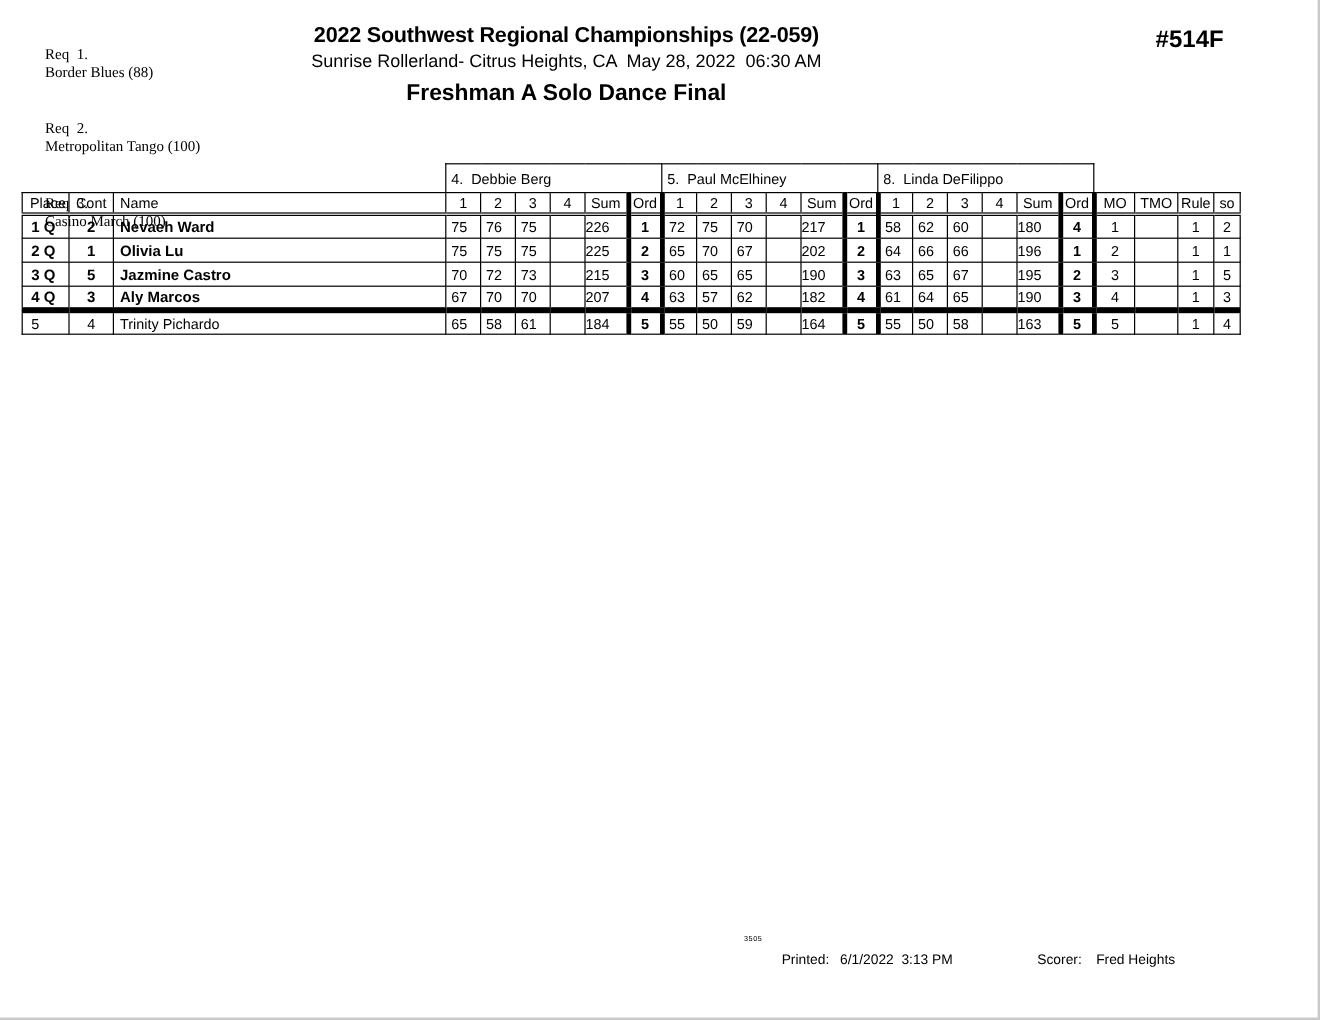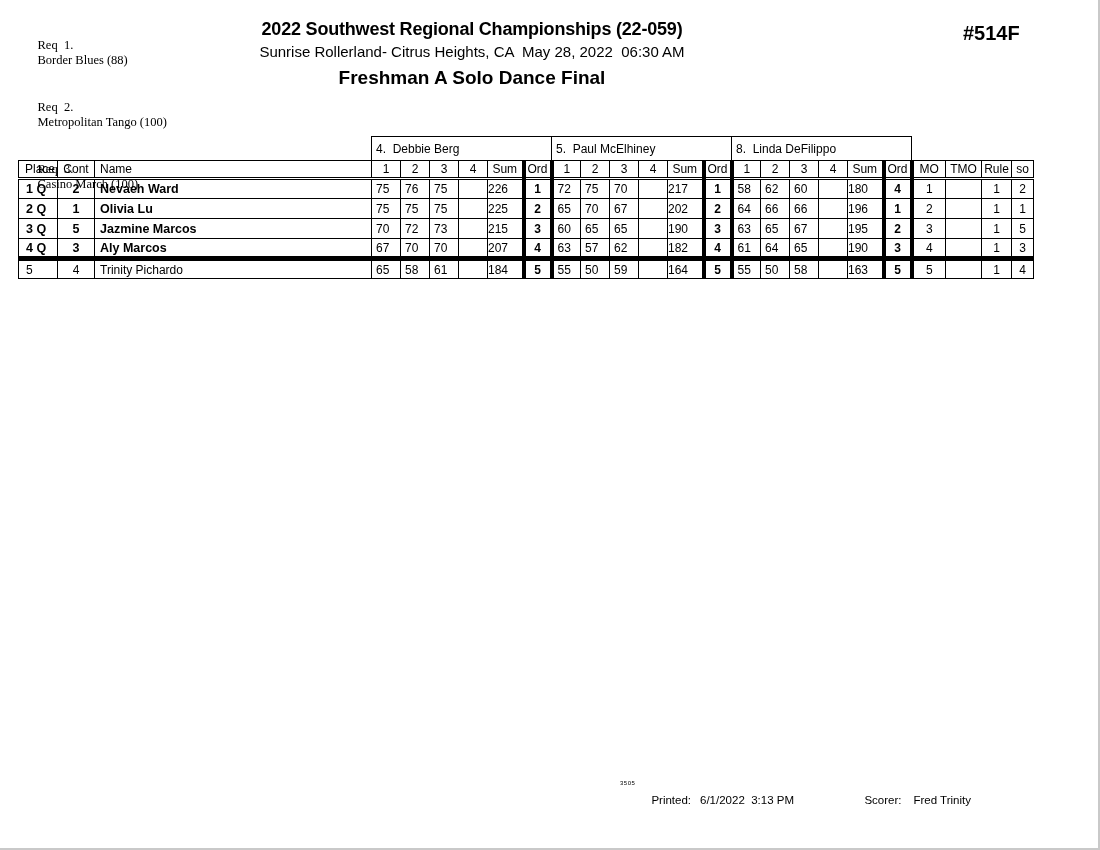--- a/index.html
+++ b/index.html
@@ -211,21 +211,21 @@
         <td class="sum">196</td>
         <td class="ord thickV">1</td>
         <td class="mo">2</td>
         <td class="tmo"></td>
         <td class="rule">1</td>
         <td class="so">1</td>
       </tr>
       <tr class="q">
         <td class="place">3 Q</td>
         <td class="cont">5</td>
-        <td class="name">Jazmine Marcos</td>
+        <td class="name">Jazmine Castro</td>
         <td class="score">70</td>
         <td class="score">72</td>
         <td class="score">73</td>
         <td class="score"></td>
         <td class="sum">215</td>
         <td class="ord thickV">3</td>
         <td class="score">60</td>
         <td class="score">65</td>
         <td class="score">65</td>
         <td class="score"></td>
@@ -297,14 +297,14 @@
         <td class="so">4</td>
       </tr>
     </tbody>
 </table>
 
 <div class="footer-code">3505</div>
 <div class="printed">
   <span>Printed:</span><span class="val">6/1/2022  3:13 PM</span>
 </div>
 <div class="scorer">
-  <span>Scorer:</span><span class="val">Fred Trinity</span>
+  <span>Scorer:</span><span class="val">Fred Heights</span>
 </div>
 
 </body></html>

